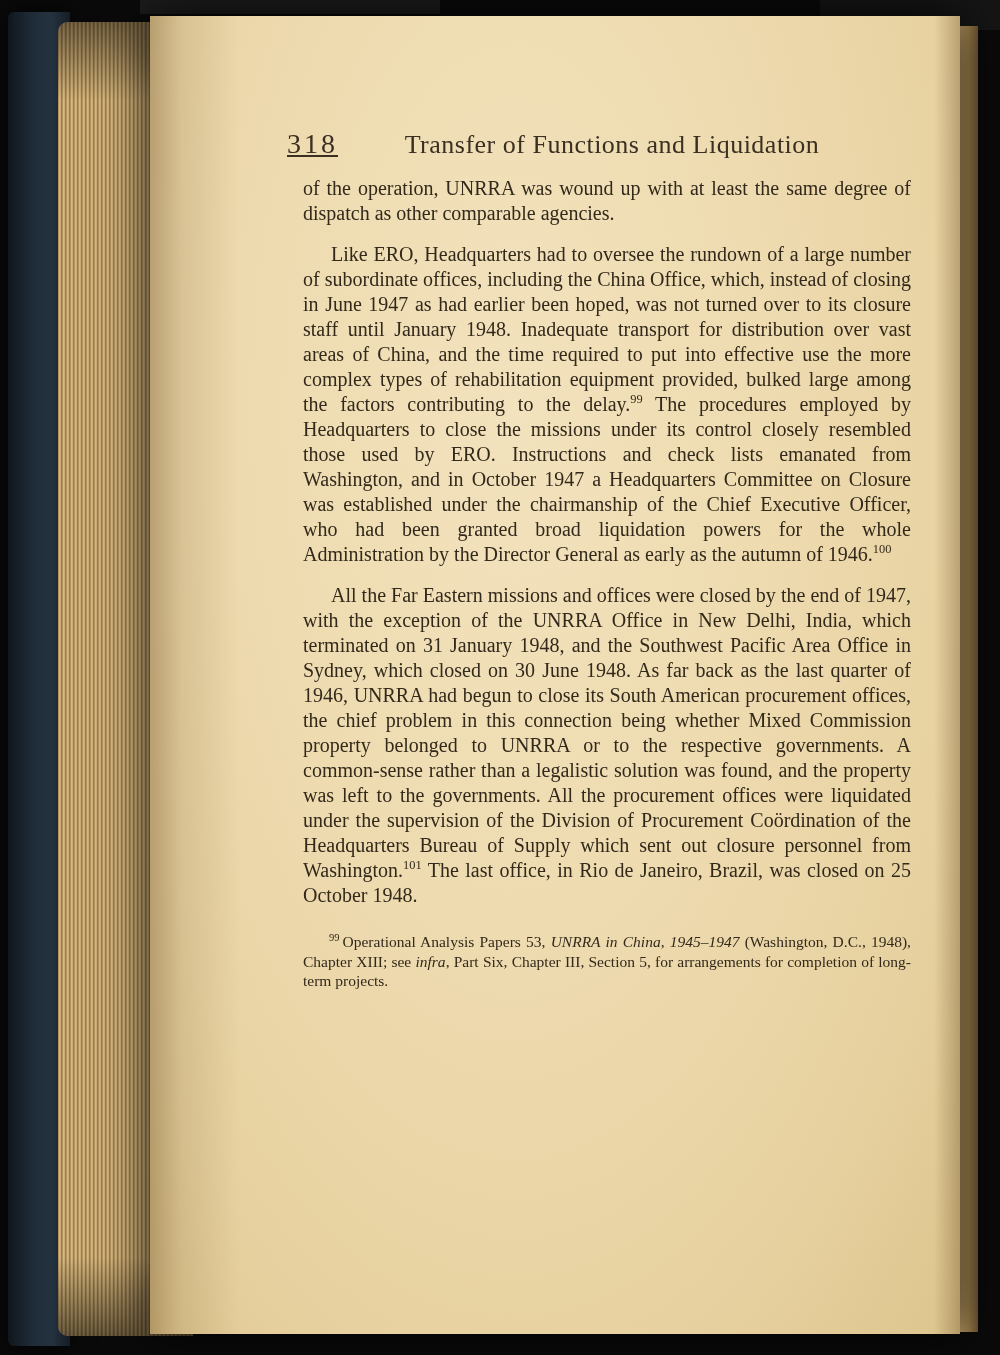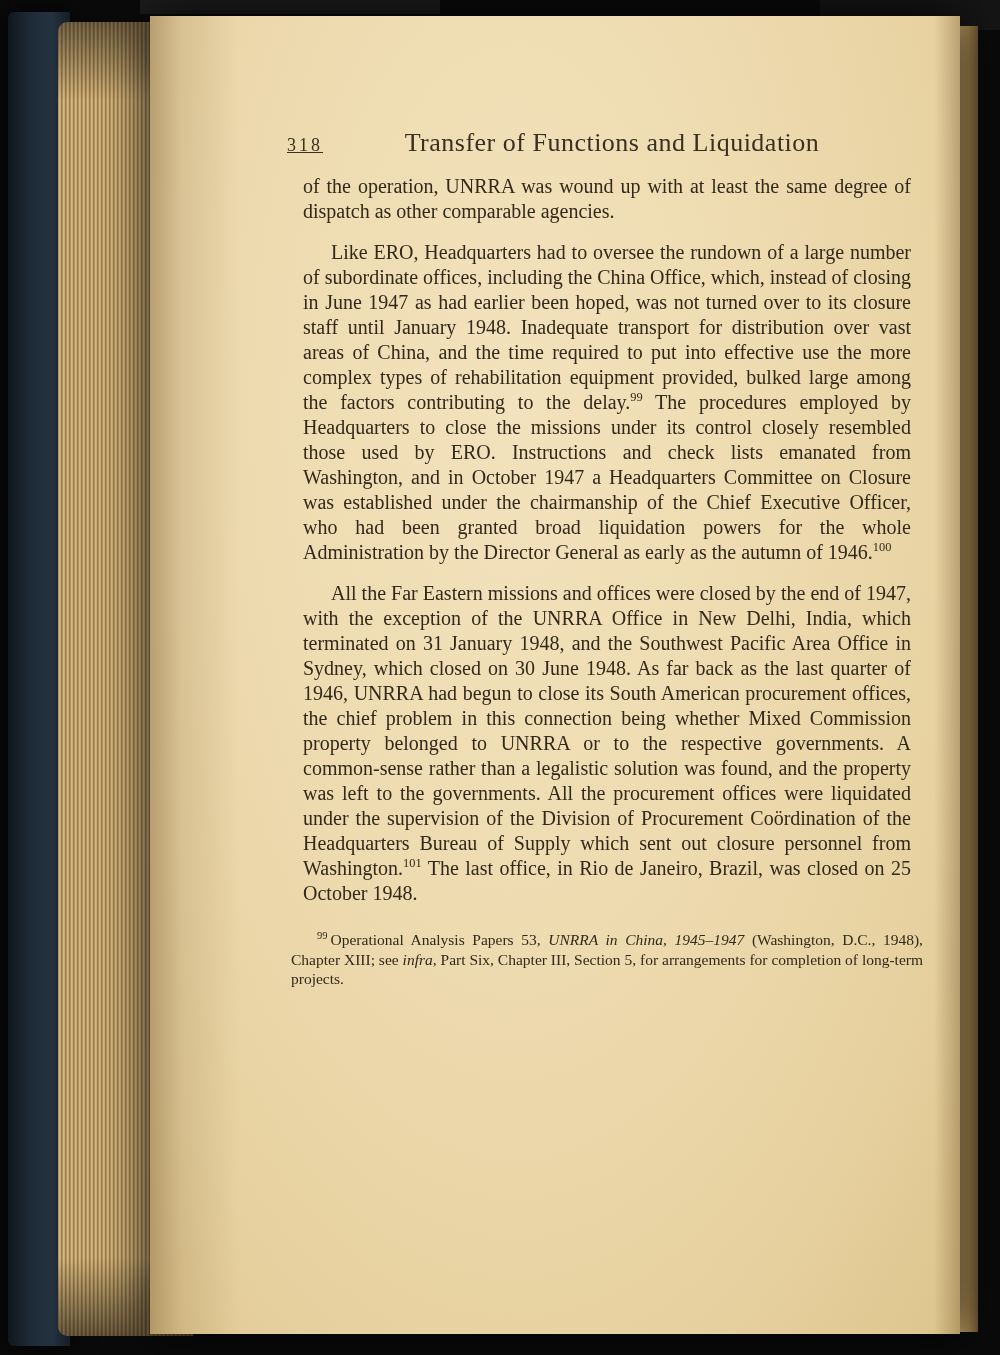--- a/index.html
+++ b/index.html
@@ -69,21 +69,21 @@
     padding-top: 112px;
     color: #32291b;
   }
   .page-header {
     display: flex; align-items: baseline;
     font-size: 26px;
     color: #3a3022;
     margin-bottom: 16px;
   }
   .page-number {
-    font-size: 18px;
+    font-size: 28px;
     letter-spacing: 3px;
     min-width: 70px;
     text-decoration: underline;
   }
   .chapter-title {
     flex: 1;
     text-align: center;
     letter-spacing: 0.5px;
     padding-right: 60px;
   }
@@ -99,21 +99,21 @@
     line-height: 0;
     vertical-align: super;
     letter-spacing: 0;
   }
   .footnote-section {
     margin-top: 24px;
     font-size: 15.5px;
     line-height: 19.5px;
     text-align: justify;
   }
-  .footnote { margin: 4px; text-indent: 26px; }
+  .footnote { margin: 16px; text-indent: 26px; }
   .fn-marker {
     font-size: 0.68em;
     line-height: 0;
     vertical-align: super;
     margin-right: 3px;
   }
   .footnote i { font-style: italic; }
 </style>
 </head>
 <body>

